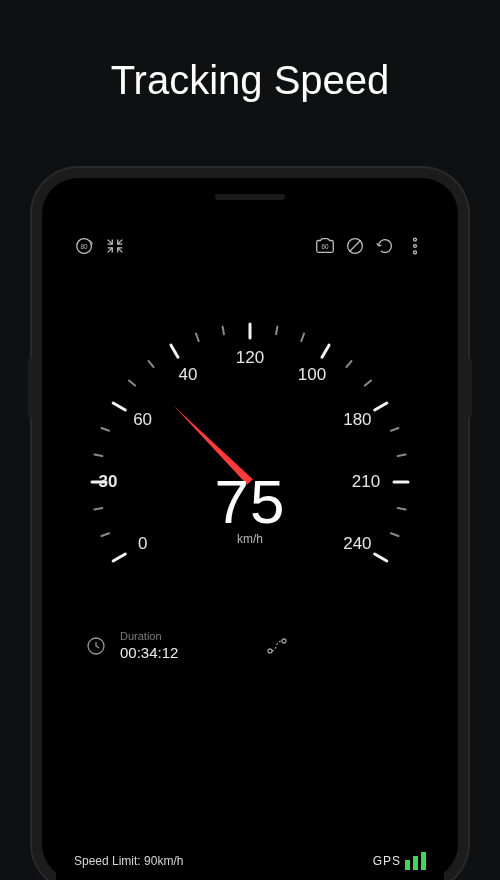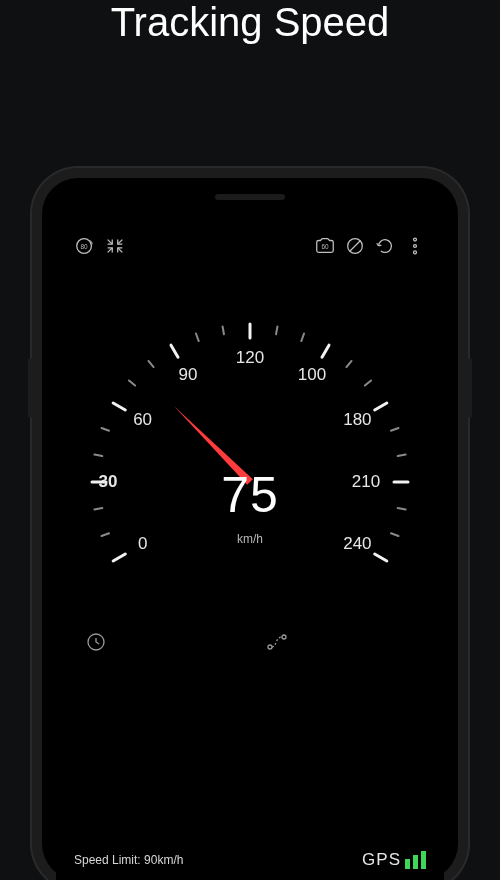--- a/index.html
+++ b/index.html
@@ -1,18 +1,19 @@
 <!DOCTYPE html>
 <html><head>
 <meta charset="utf-8">
 <style>
   * { box-sizing: border-box; margin: 0; padding: 0; }
   html, body { width: 500px; height: 880px; background: #0f1012; font-family: -apple-system, Helvetica, Arial, sans-serif; overflow: hidden; }
   .page-title {
     color: #fff; font-size: 40px; font-weight: 400; text-align: center;
+    padding-top: 58px;
   }
   .phone {
     position: absolute; left: 42px; top: 178px; width: 416px; height: 702px;
     background: #000; border-radius: 36px;
     box-shadow: 0 0 0 10px #1c1c1d, 0 0 0 12px #2a2a2b;
   }
   .phone::before { 
     content: ""; position: absolute; top: 16px; left: 50%; transform: translateX(-50%);
     width: 70px; height: 6px; background: #1b1b1c; border-radius: 3px;
   }
@@ -32,21 +33,21 @@
   .topbar .spacer { flex: 1; }
   .topbar .ico { width: 30px; height: 30px; display: flex; align-items: center; justify-content: center; }
   .topbar svg { stroke: #bfbfbf; fill: none; stroke-width: 1.4; }
 
   
   .gauge { position: relative; width: 388px; height: 340px; margin-top: 22px; }
   .gauge svg { position: absolute; left: 0; top: 0; }
   .tick-label { position: absolute; color: #e6e6e6; font-size: 17px; transform: translate(-50%, -50%); }
   .reading {
     position: absolute; left: 50%; top: 184px; transform: translateX(-50%);
-    color: #fdfdfd; font-size: 50px; font-weight: 300; letter-spacing: 1px;
+    color: #fdfdfd; font-size: 62px; font-weight: 300; letter-spacing: 1px;
   }
   .unit {
     position: absolute; left: 50%; top: 250px; transform: translateX(-50%);
     color: #b7b7b7; font-size: 12px;
   }
 
   
   .stats {
     display: grid; grid-template-columns: 1fr 1fr; grid-template-rows: auto auto;
     gap: 28px 24px; padding: 8px 22px 0 28px;
@@ -57,21 +58,21 @@
   .stat-label { color: #7d7d7d; font-size: 11px; line-height: 1.1; }
   .stat-value { color: #ededed; font-size: 15px; margin-top: 2px; }
 
   
   .footer {
     position: absolute; left: 0; right: 0; bottom: 10px;
     display: flex; align-items: center; padding: 0 18px;
   }
   .footer-limit { color: #d7d7d7; font-size: 12px; }
   .footer .spacer { flex: 1; }
-  .footer-gps { color: #e6e6e6; font-size: 17px; letter-spacing: 1px; display: flex; align-items: center; gap: 4px; }
+  .footer-gps { color: #e6e6e6; font-size: 12px; letter-spacing: 1px; display: flex; align-items: center; gap: 4px; }
   .gps-bars { display: flex; gap: 3px; align-items: flex-end; }
   .gps-bars span { width: 5px; background: #3fd65a; display: block; }
   .gps-bars span:nth-child(1){ height: 10px; }
   .gps-bars span:nth-child(2){ height: 14px; }
   .gps-bars span:nth-child(3){ height: 18px; }
 </style>
 </head>
 <body>
 
 <div class="page-title">Tracking Speed</div>
@@ -156,35 +157,39 @@
           <line x1="349.59962497592886" y1="172.563587928625" x2="341.72116295183116" y2="173.95277334996044" stroke="#8a8a8a" stroke-width="2" stroke-linecap="round"></line>
           <line x1="349.59962497592886" y1="227.436412071375" x2="341.72116295183116" y2="226.04722665003956" stroke="#8a8a8a" stroke-width="2" stroke-linecap="round"></line>
           <line x1="342.47143408417355" y1="254.03918264545564" x2="334.95389311788625" y2="251.3030214988503" stroke="#8a8a8a" stroke-width="2" stroke-linecap="round"></line>
           <polygon points="117.63246763185288,123.63246763185286 191.17157287525382,202.82842712474618 196.82842712474618,197.17157287525382" fill="#ff3b3b"></polygon>
         </svg>
       <div class="reading">75</div>
       <div class="unit">km/h</div>
     <div class="tick-label" style="left: 86.6128px; top: 262px;">0</div>
         <div class="tick-label" style="left: 52px; top: 200px; font-weight: bold;">30</div>
         <div class="tick-label" style="left: 86.6128px; top: 138px;">60</div>
-        <div class="tick-label" style="left: 132px; top: 92.6128px;">90</div>
+        <div class="tick-label" style="left: 132px; top: 92.6128px;">40</div>
         <div class="tick-label" style="left: 194px; top: 76px;">120</div>
         <div class="tick-label" style="left: 256px; top: 92.6128px;">100</div>
         <div class="tick-label" style="left: 301.387px; top: 138px;">180</div>
         <div class="tick-label" style="left: 310px; top: 200px; text-align: right;">210</div>
         <div class="tick-label" style="left: 301.387px; top: 262px;">240</div>
       </div>
 
     <div class="stats">
       <div class="stat">
         <div class="stat-icon">
           <svg viewBox="0 0 24 24">
               <circle cx="12" cy="12" r="8"></circle>
               <path d="M12 8 v4 l3 2"></path>
             </svg>
+        </div>
+        <div>
+          <div class="stat-label">Duration</div>
+          <div class="stat-value">00:34:12</div>
         </div>
       </div>
       <div class="stat">
         <div class="stat-icon">
           <svg viewBox="0 0 24 24">
               <circle cx="5" cy="17" r="2"></circle>
               <circle cx="19" cy="7" r="2"></circle>
               <path d="M7 17 c5 0 3 -10 10 -10" stroke-dasharray="2 2"></path>
             </svg>
         </div>

